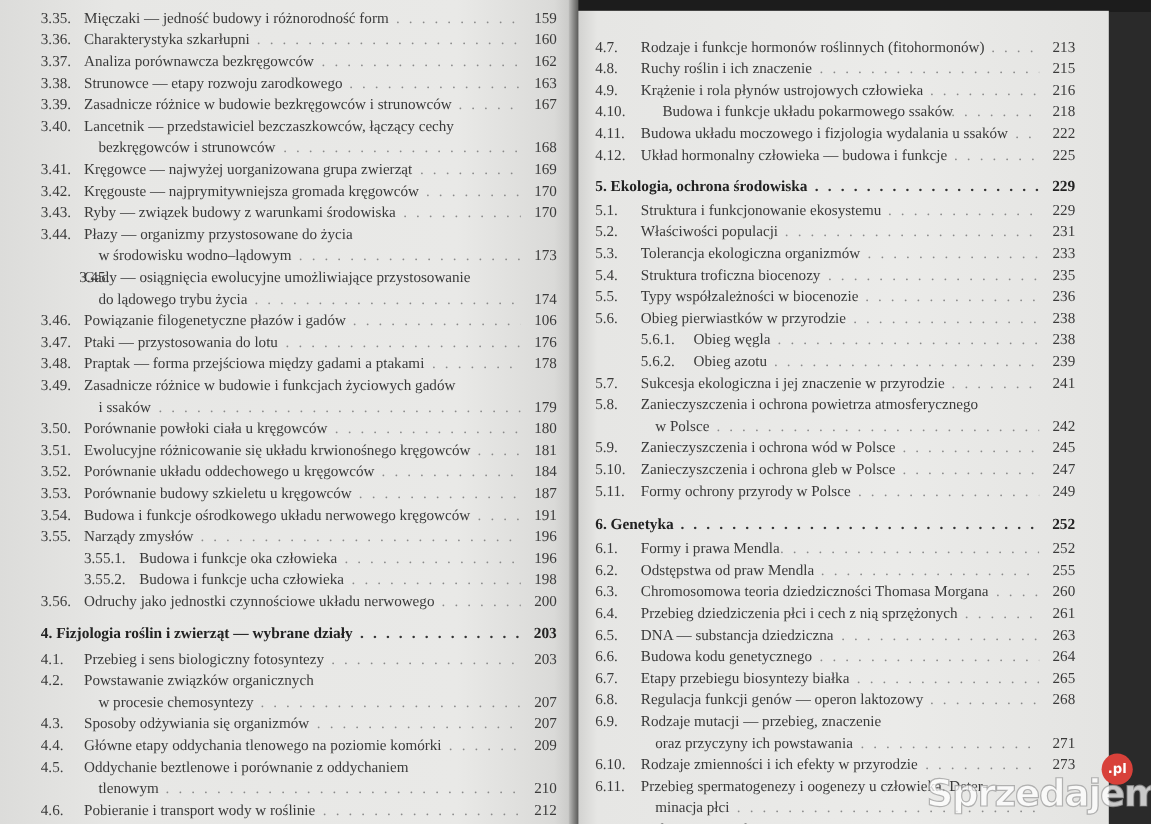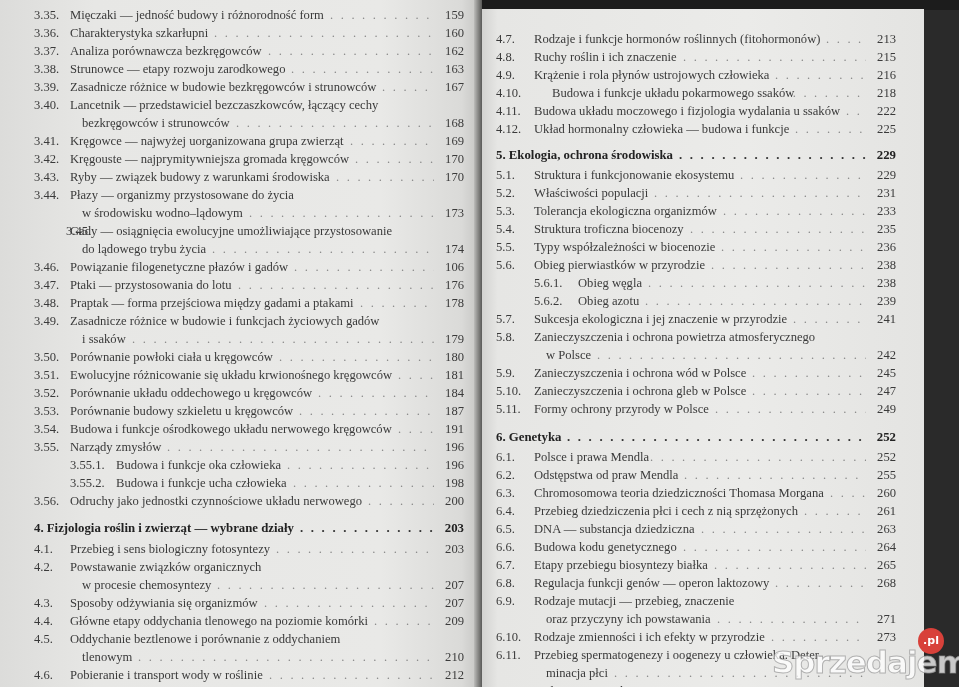--- a/index.html
+++ b/index.html
@@ -395,21 +395,21 @@
         <span class="dots" style="left: 219px; width: 151px;">. . . . . . . . . . . . . . . . . . . . . . . . . . . . . . . . . . . . . . . . . . . . . . . . . . . . . . . . . . . . . . . . . . . . . . . . . . . . . . . . </span>
         <span class="page-no">249</span>
       </div>
       <div class="entry chapter" style="top: 421px;">
         <span class="title" style="left: 0px;">6. Genetyka</span>
         <span class="dots" style="left: 71px; width: 299px;">. . . . . . . . . . . . . . . . . . . . . . . . . . . . . . . . . . . . . . . . . . . . . . . . . . . . . . . . . . . . . . . . . . . . . . . . . . . . . . . . </span>
         <span class="page-no">252</span>
       </div>
       <div class="entry" style="top: 441px;">
         <span class="num" style="left: 0px;">6.1.</span>
-        <span class="title" style="left: 38px;">Polsce i prawa Mendla</span>
+        <span class="title" style="left: 38px;">Formy i prawa Mendla</span>
         <span class="dots" style="left: 154px; width: 216px;">. . . . . . . . . . . . . . . . . . . . . . . . . . . . . . . . . . . . . . . . . . . . . . . . . . . . . . . . . . . . . . . . . . . . . . . . . . . . . . . . </span>
         <span class="page-no">252</span>
       </div>
       <div class="entry" style="top: 459px;">
         <span class="num" style="left: 0px;">6.2.</span>
         <span class="title" style="left: 38px;">Odstępstwa od praw Mendla</span>
         <span class="dots" style="left: 188px; width: 182px;">. . . . . . . . . . . . . . . . . . . . . . . . . . . . . . . . . . . . . . . . . . . . . . . . . . . . . . . . . . . . . . . . . . . . . . . . . . . . . . . . </span>
         <span class="page-no">255</span>
       </div>
       <div class="entry" style="top: 477px;">

